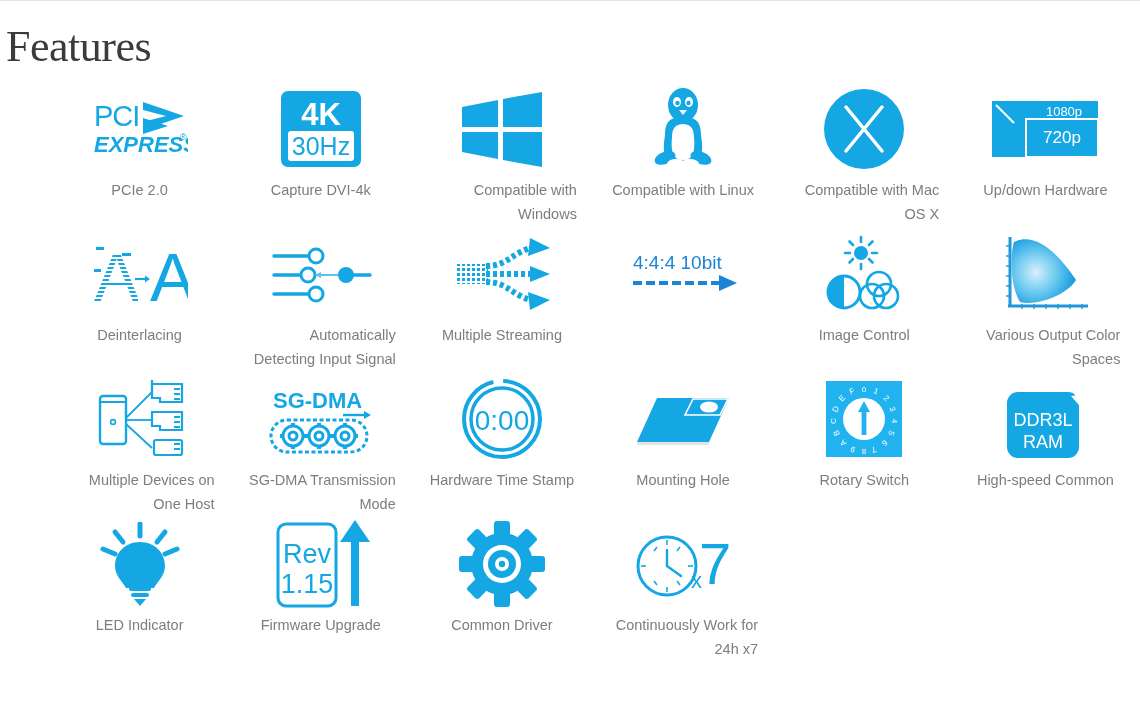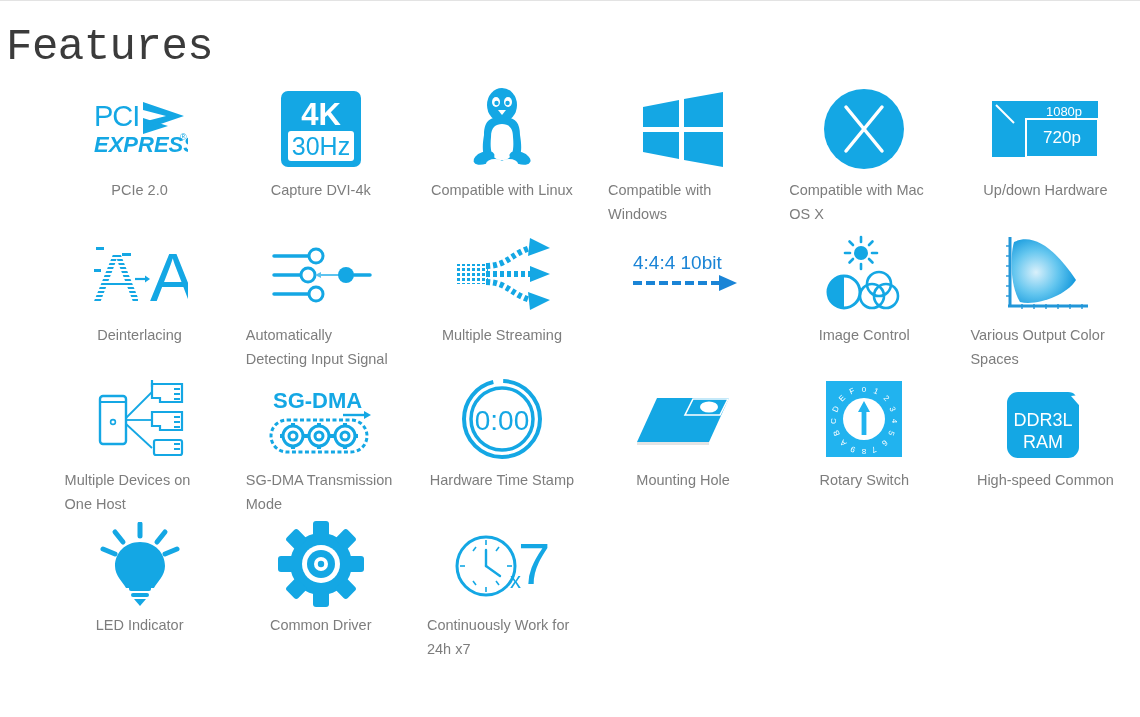--- a/index.html
+++ b/index.html
@@ -15,21 +15,21 @@
     background: #e3e3e3;
     width: 100%;
   }
   #page-title {
     font-size: 44px;
     font-weight: 300;
     color: #3b3b3b;
     letter-spacing: -0.5px;
     margin: 22px 14px 0 6px;
     line-height: 1.1;
-    font-family: Liberation Mono, monospace;
+    font-family: Liberation Serif, serif;
   }
   #feature-grid {
     display: grid;
     grid-template-columns: repeat(6, 1fr);
     grid-auto-rows: 145px;
     margin-top: 14px;
     padding: 0 4px;
     margin-left: 45px;
   }
   .feature-cell {
@@ -42,21 +42,21 @@
     height: 88px;
     width: 100%;
     display: flex;
     align-items: center;
     justify-content: center;
   }
   .icon-box svg { display: block; }
   .feature-label {
     font-size: 14.5px;
     color: #7d7d7d;
-    text-align: left;
+    text-align: right;
     line-height: 1.6;
     max-width: 150px;
     margin-top: 6px;
   }
   .blank { visibility: hidden; }
 </style>
 </head>
 <body>
 
 <div id="top-rule"></div>
@@ -81,52 +81,52 @@
   <div class="feature-cell">
     <div class="icon-box">
       <svg width="86" height="80" viewBox="0 0 86 80">
         <rect x="3" y="2" width="80" height="76" rx="7" fill="#14a7e4"></rect>
         <text x="43" y="36" text-anchor="middle" font-family="Liberation Sans, sans-serif" font-size="31" font-weight="bold" fill="#ffffff">4K</text>
         <rect x="10" y="42" width="66" height="30" rx="3" fill="#ffffff"></rect>
         <text x="43" y="66" text-anchor="middle" font-family="Liberation Sans, sans-serif" font-size="25" fill="#14a7e4">30Hz</text>
       </svg>
     </div>
     <div class="feature-label">Capture DVI-4k</div>
+  </div>
+
+  <div class="feature-cell">
+    <div class="icon-box">
+      <svg width="88" height="76" viewBox="0 0 88 76">
+        <path d="M4 16 L40 9 L40 36 L4 36 Z" fill="#14a7e4"></path>
+        <path d="M45 8 L84 1 L84 36 L45 36 Z" fill="#14a7e4"></path>
+        <path d="M4 41 L40 41 L40 68 L4 61 Z" fill="#14a7e4"></path>
+        <path d="M45 41 L84 41 L84 76 L45 69 Z" fill="#14a7e4"></path>
+      </svg>
+    </div>
+    <div class="feature-label">Compatible with Windows</div>
   </div>
 
   <div class="feature-cell">
     <div class="icon-box">
       <svg width="76" height="84" viewBox="0 0 76 84">
         <ellipse cx="38" cy="18" rx="15" ry="17" fill="#14a7e4"></ellipse>
         <ellipse cx="32" cy="15" rx="4" ry="5" fill="#ffffff"></ellipse>
         <ellipse cx="44" cy="15" rx="4" ry="5" fill="#ffffff"></ellipse>
         <circle cx="32.5" cy="16" r="2.2" fill="#14a7e4"></circle>
         <circle cx="43.5" cy="16" r="2.2" fill="#14a7e4"></circle>
         <path d="M34 23 L42 23 L38 28 Z" fill="#ffffff"></path>
         <path d="M20 48 C20 32 28 30 38 30 C48 30 56 32 56 48 C58 60 58 70 52 74 C46 78 30 78 24 74 C18 70 18 60 20 48 Z" fill="#14a7e4"></path>
         <path d="M27 50 C27 40 32 37 38 37 C44 37 49 40 49 50 C50 60 49 68 45 71 C41 74 35 74 31 71 C27 68 26 60 27 50 Z" fill="#ffffff"></path>
         <ellipse cx="20" cy="71" rx="11" ry="6" fill="#14a7e4" transform="rotate(-20 20 71)"></ellipse>
         <ellipse cx="56" cy="71" rx="11" ry="6" fill="#14a7e4" transform="rotate(20 56 71)"></ellipse>
         <ellipse cx="31" cy="77" rx="9" ry="5" fill="#ffffff"></ellipse>
         <ellipse cx="45" cy="77" rx="9" ry="5" fill="#ffffff"></ellipse>
       </svg>
     </div>
     <div class="feature-label">Compatible with Linux</div>
-  </div>
-
-  <div class="feature-cell">
-    <div class="icon-box">
-      <svg width="88" height="76" viewBox="0 0 88 76">
-        <path d="M4 16 L40 9 L40 36 L4 36 Z" fill="#14a7e4"></path>
-        <path d="M45 8 L84 1 L84 36 L45 36 Z" fill="#14a7e4"></path>
-        <path d="M4 41 L40 41 L40 68 L4 61 Z" fill="#14a7e4"></path>
-        <path d="M45 41 L84 41 L84 76 L45 69 Z" fill="#14a7e4"></path>
-      </svg>
-    </div>
-    <div class="feature-label">Compatible with Windows</div>
   </div>
 
   <div class="feature-cell">
     <div class="icon-box">
       <svg width="84" height="84" viewBox="0 0 84 84">
         <circle cx="42" cy="42" r="40" fill="#14a7e4"></circle>
         <path d="M24 20 L60 64" stroke="#ffffff" stroke-width="3.5" fill="none" stroke-linecap="round"></path>
         <path d="M60 20 L24 64" stroke="#ffffff" stroke-width="3.5" fill="none" stroke-linecap="round"></path>
       </svg>
     </div>
@@ -420,20 +420,32 @@
         </g>
         <path d="M41 20 C26 20 16 31 16 44 C16 54 24 60 27 66 L55 66 C58 60 66 54 66 44 C66 31 56 20 41 20 Z" fill="#14a7e4"></path>
         <rect x="30" y="64" width="22" height="5" rx="2" fill="#14a7e4"></rect>
         <rect x="32" y="71" width="18" height="4" rx="2" fill="#14a7e4"></rect>
         <path d="M35 77 L47 77 L41 84 Z" fill="#14a7e4"></path>
       </svg>
     </div>
     <div class="feature-label">LED Indicator</div>
   </div>
 
+  <div class="feature-cell">
+    <div class="icon-box">
+      <svg width="102" height="88" viewBox="0 0 102 88">
+        <rect x="8" y="4" width="58" height="82" rx="8" fill="none" stroke="#14a7e4" stroke-width="3"></rect>
+        <text x="37" y="43" text-anchor="middle" font-family="Liberation Sans, sans-serif" font-size="27" fill="#14a7e4">Rev</text>
+        <text x="37" y="73" text-anchor="middle" font-family="Liberation Sans, sans-serif" font-size="27" fill="#14a7e4">1.15</text>
+        <rect x="81" y="18" width="8" height="68" fill="#14a7e4"></rect>
+        <path d="M85 0 L100 22 L70 22 Z" fill="#14a7e4"></path>
+      </svg>
+    </div>
+    <div class="feature-label">Firmware Upgrade</div>
+  </div>
 
   <div class="feature-cell">
     <div class="icon-box">
       <svg width="86" height="86" viewBox="0 0 86 86">
         <g fill="#14a7e4">
           <circle cx="43" cy="43" r="31"></circle>
           <g>
             <rect x="35" y="0" width="16" height="16" rx="3"></rect>
             <rect x="35" y="70" width="16" height="16" rx="3"></rect>
             <rect x="0" y="35" width="16" height="16" rx="3"></rect>

